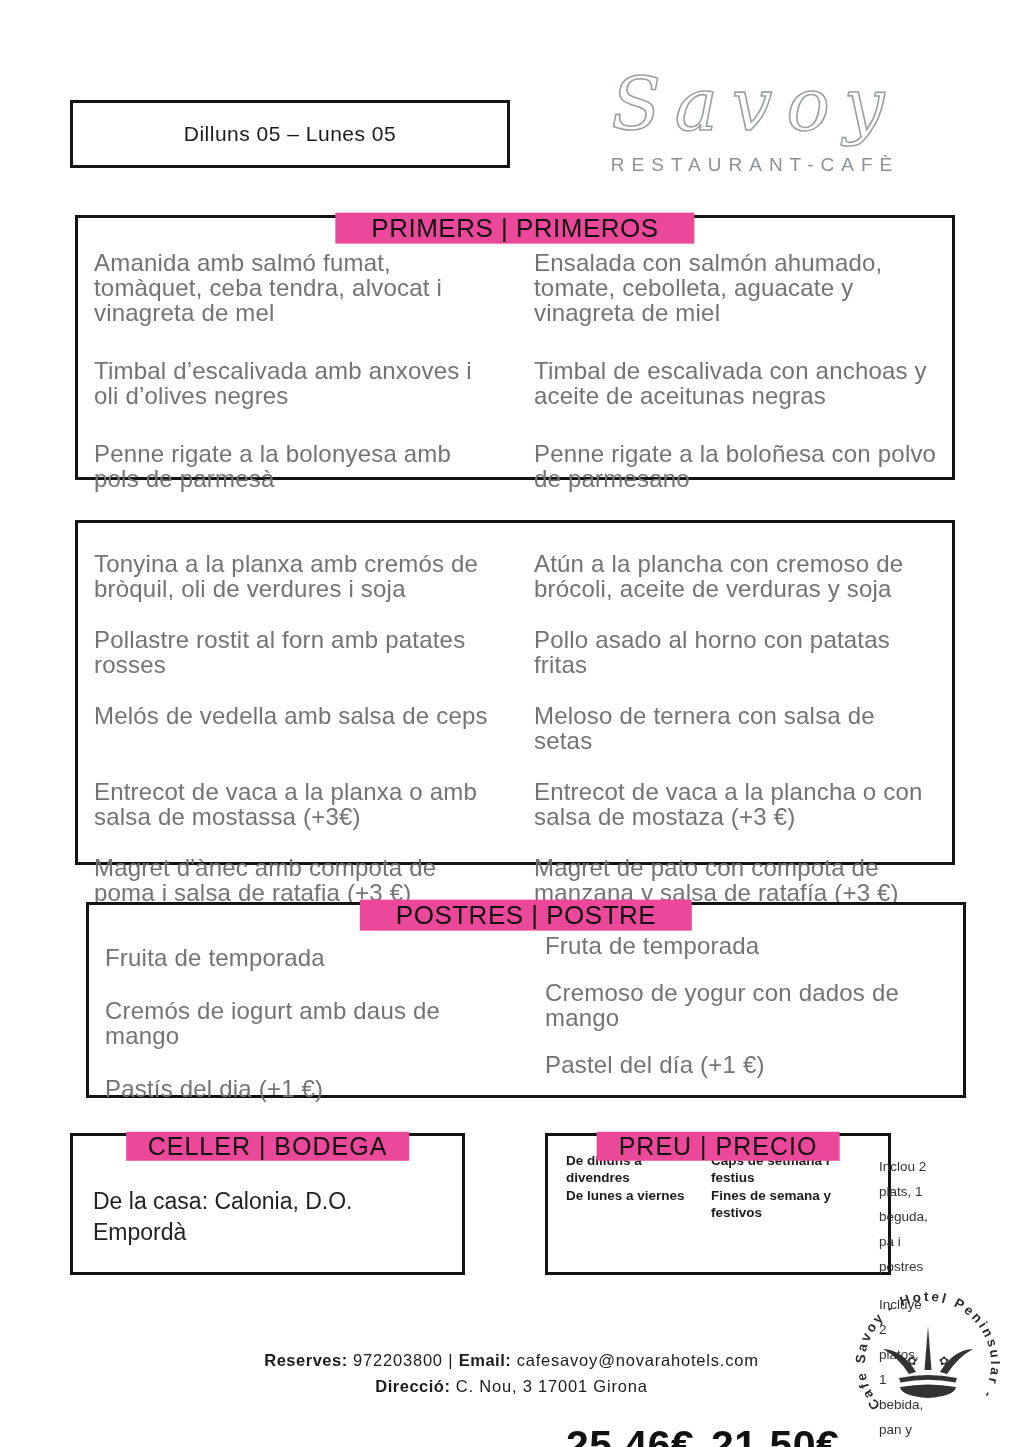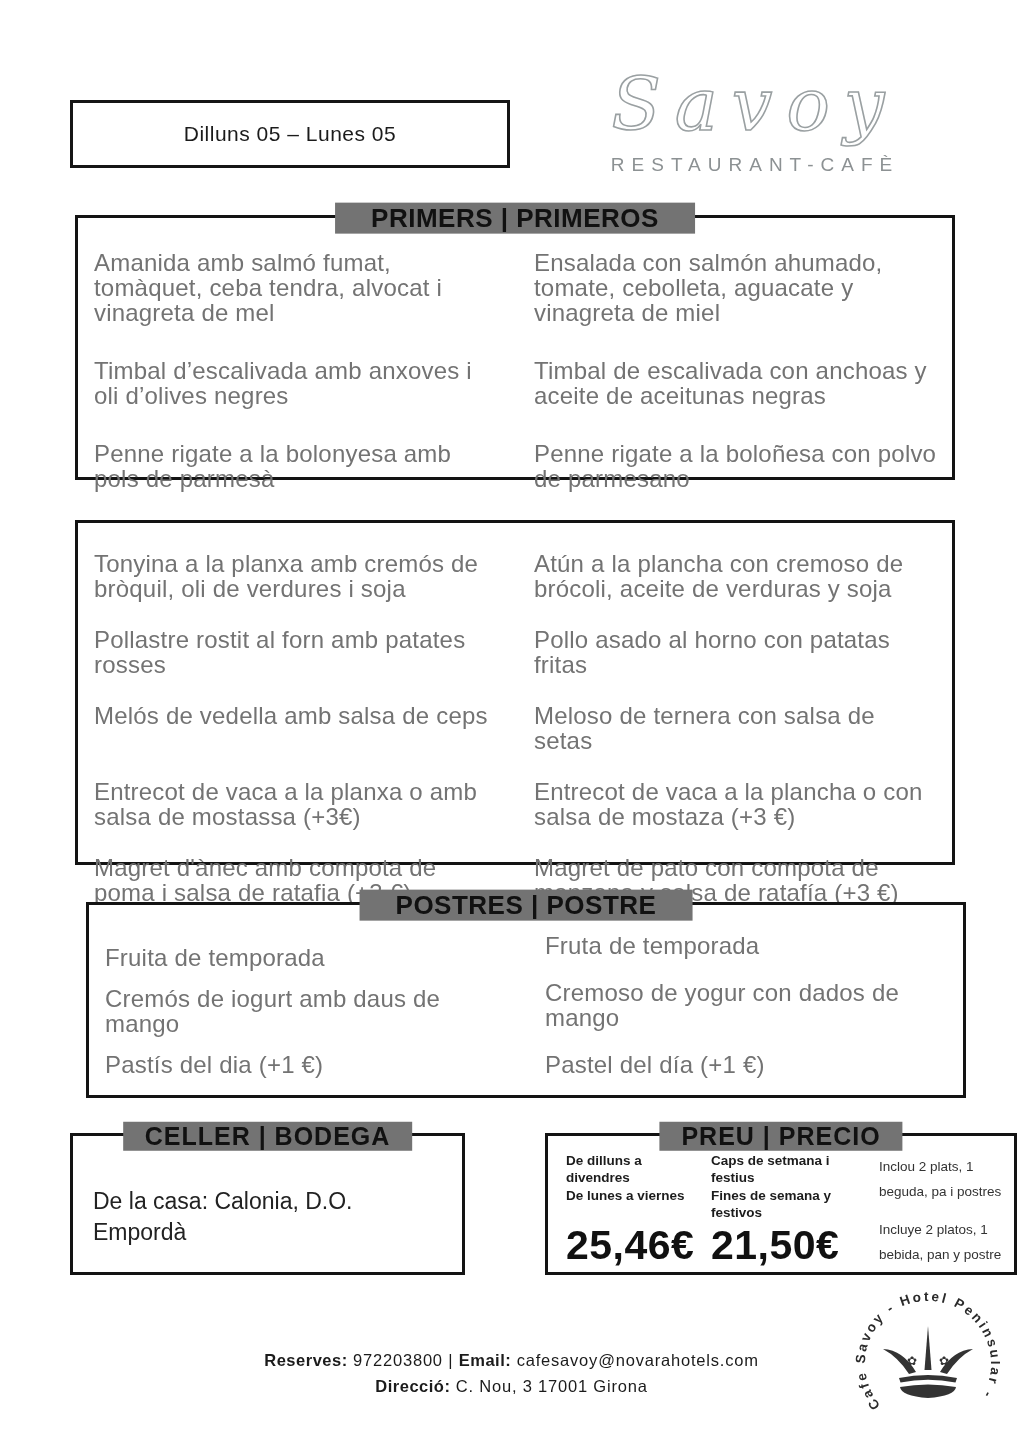--- a/index.html
+++ b/index.html
@@ -33,26 +33,26 @@
     font-weight:400;
   }
 
   
   .box {
     position:absolute;
     border:3px solid #131313;
     background:#ffffff;
   }
   .box-title {
-    position:absolute; top:2px; left:50%;
+    position:absolute; top:12px; left:50%;
     transform:translate(-50%,-56%);
-    background:#737373;
+    background:#ec4899;
     padding:0 36px;
     white-space:nowrap;
-    font-weight:700; font-size:26px; letter-spacing:0.5px;
+    font-weight:400; font-size:26px; letter-spacing:0.5px;
     color:#111111;
   }
   .box-title.small { font-size:25px; padding:0 22px; letter-spacing:1px; }
 
   
   .sec-body {
     display:grid;
     grid-template-columns:1fr 1fr;
     column-gap:36px;
     padding:32px 14px 0 16px;
@@ -62,21 +62,21 @@
     letter-spacing:0.2px;
   }
   #sec-primers .sec-body { row-gap:33px; }
   #sec-segons  .sec-body { row-gap:26px; padding-top:28px; }
 
   .postres-body {
     display:grid; grid-template-columns:1fr 1fr; column-gap:36px;
     padding:28px 14px 0 16px;
   }
   .postres-col { display:flex; flex-direction:column; }
-  .postres-col.left  { gap:16px; padding-top:12px; }
+  .postres-col.left  { gap:28px; padding-top:12px; }
   .postres-col.right { gap:22px; }
 
   
   .celler-text {
     padding:50px 52px 0 20px;
     font-size:23px; line-height:31px; color:#222222;
   }
 
   
   .preu-body {
@@ -165,21 +165,21 @@
         <div class="menu-cell">Pastel del día (+1 €)</div>
       </div>
     </div>
   </div>
 
   <div class="box" id="celler-box" style="left:70px; top:1133px; width:395px; height:142px;">
     <div class="box-title small">CELLER | BODEGA</div>
     <div class="celler-text">De la casa: Calonia, D.O. Empordà</div>
   </div>
 
-  <div class="box" id="preu-box" style="left:545px; top:1133px; width:472px; height:142px;">
+  <div class="box" id="preu-box" style="left:545px; top:1133px; width:346px; height:142px;">
     <div class="box-title small">PREU  |  PRECIO</div>
     <div class="preu-body">
       <div class="preu-col">
         <div class="preu-label">De dilluns a divendres</div>
         <div class="preu-label">De lunes a viernes</div>
         <div class="preu-price">25,46€</div>
       </div>
       <div class="preu-col">
         <div class="preu-label">Caps de setmana i festius</div>
         <div class="preu-label">Fines de semana y festivos</div>

